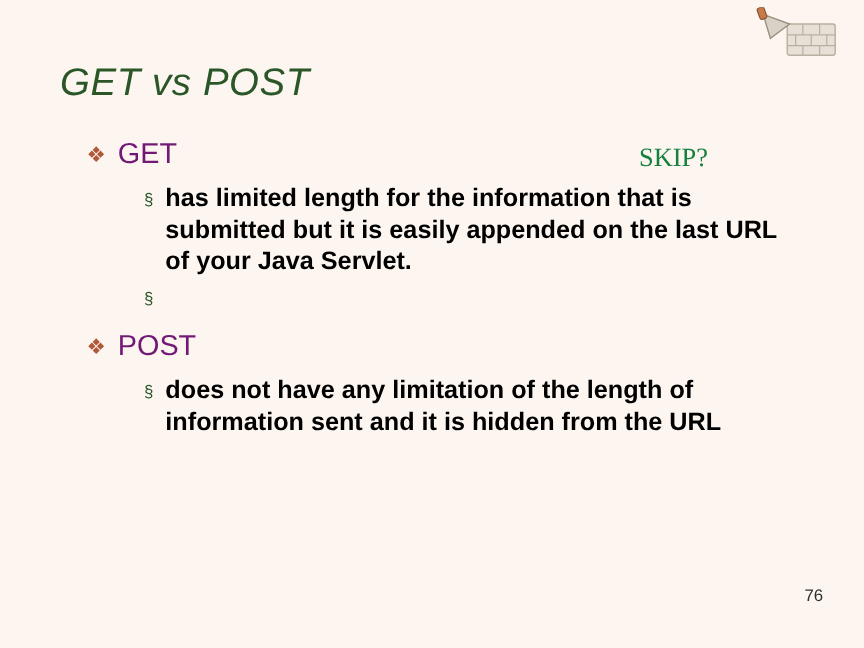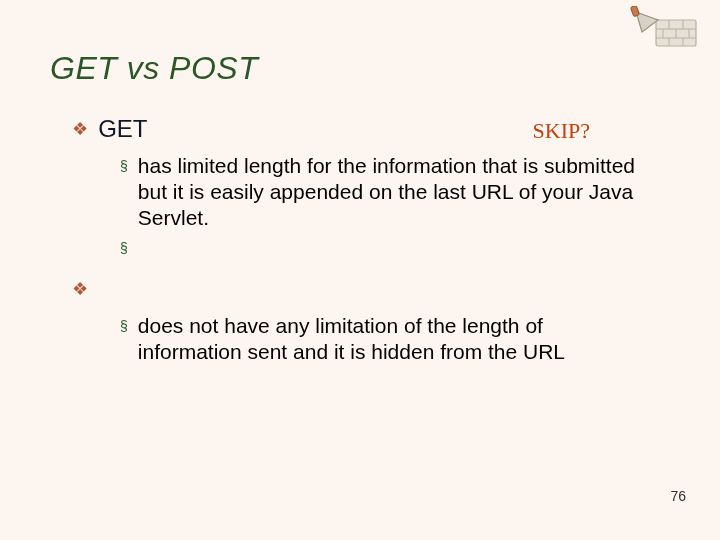--- a/index.html
+++ b/index.html
@@ -31,41 +31,41 @@
     font-family: Arial, Helvetica, sans-serif;
     margin-bottom: 28px;
     letter-spacing: 0.5px;
   }
   .skip {
     position: absolute;
     top: 118px;
     right: 130px;
     font-family: "Times New Roman", Times, serif;
     font-size: 22px;
-    color: #c2410c;
+    color: #15803d;
   }
   .section {
     margin-left: 22px;
     margin-bottom: 14px;
   }
   .lvl1 {
     display: flex;
     align-items: flex-start;
     margin-bottom: 10px;
   }
   .lvl1 .bullet1 {
     color: #b05a3a;
     font-size: 18px;
     line-height: 28px;
     margin-right: 10px;
     flex-shrink: 0;
   }
   .lvl1 .text1 {
     font-size: 24px;
-    color: #0f172a;
+    color: #701a75;
     line-height: 28px;
   }
   .lvl2-list {
     margin-left: 48px;
     margin-top: 8px;
     margin-bottom: 10px;
   }
   .lvl2 {
     display: flex;
     align-items: flex-start;
@@ -76,20 +76,21 @@
     font-size: 14px;
     line-height: 26px;
     margin-right: 10px;
     flex-shrink: 0;
   }
   .lvl2 .text2 {
     font-size: 21px;
     color: #000;
     line-height: 26px;
     max-width: 540px;
+    font-weight: bold;
   }
   .pagenum {
     position: absolute;
     bottom: 36px;
     right: 34px;
     font-size: 14px;
     color: #303030;
   }
 </style>
 </head>
@@ -134,20 +135,21 @@
       </div>
       <div class="lvl2">
         <span class="bullet2">§</span>
       </div>
     </div>
   </div>
 
   <div class="section">
     <div class="lvl1">
       <span class="bullet1">❖</span>
+      <span class="text1">POST</span>
     </div>
     <div class="lvl2-list">
       <div class="lvl2">
         <span class="bullet2">§</span>
         <span class="text2">does not have any limitation of the length of information sent and it is hidden from the URL</span>
       </div>
     </div>
   </div>
 
   <div class="pagenum">76</div>

